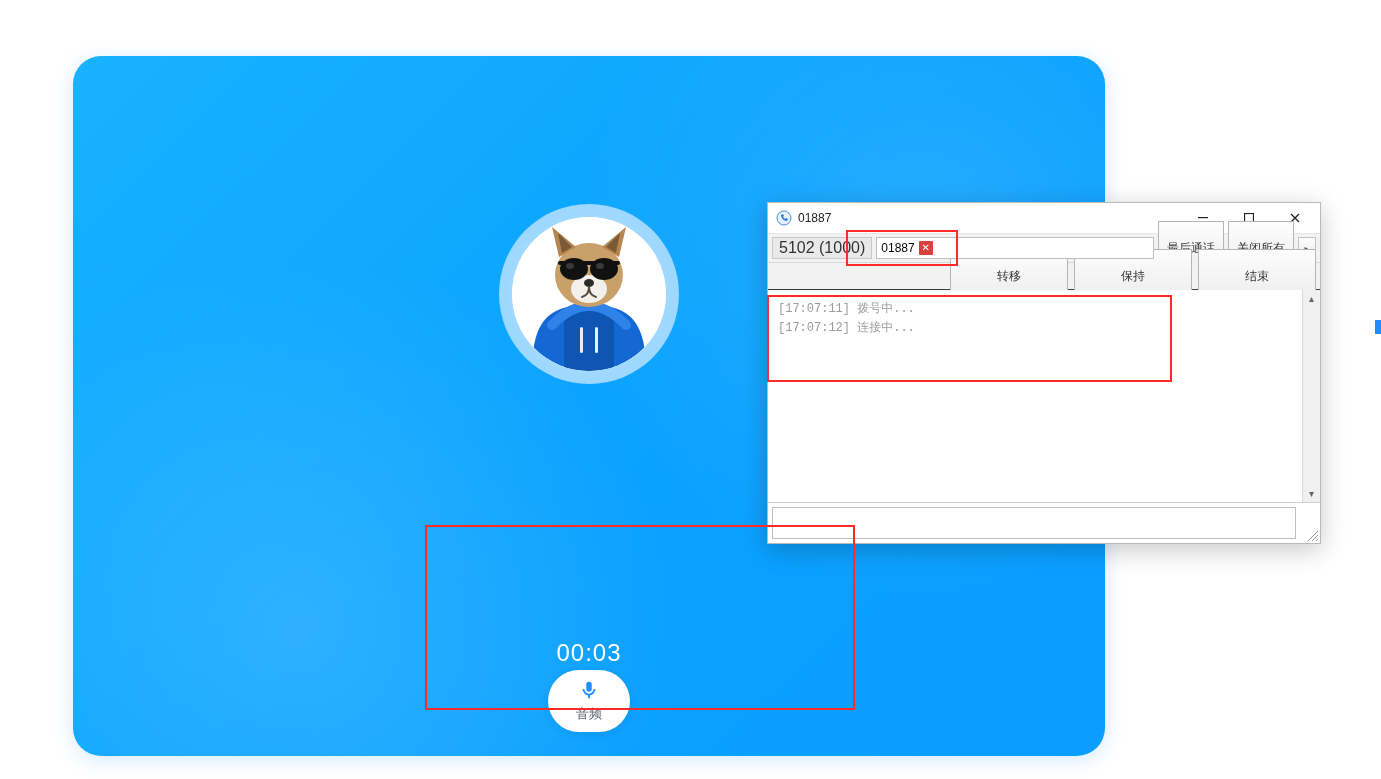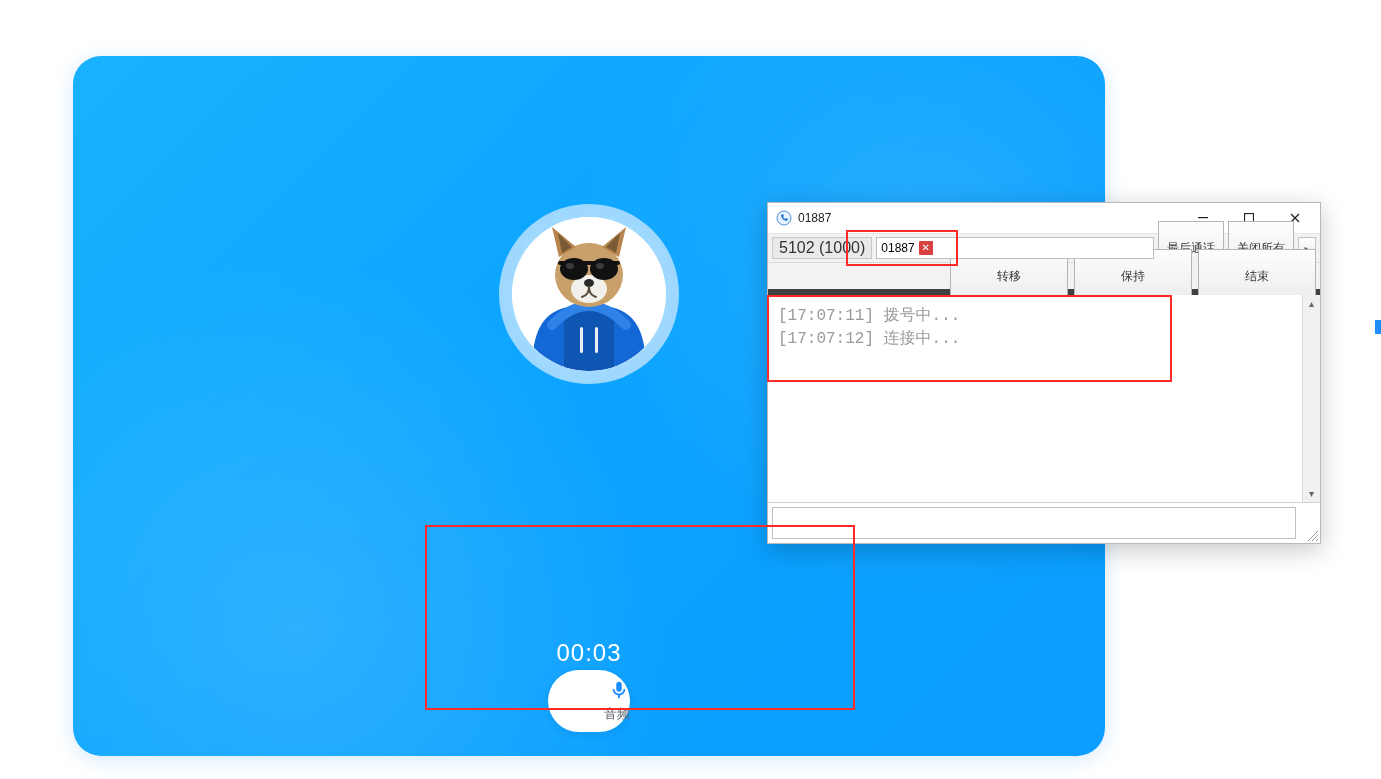--- a/index.html
+++ b/index.html
@@ -73,21 +73,21 @@
     height: 62px;
     border-radius: 31px;
     display: flex;
     align-items: stretch;
     box-shadow: 0 2px 8px rgba(0,0,0,0.08);
   }
   .pill-btn {
     width: 82px;
     display: flex;
     flex-direction: column;
-    align-items: flex-end;
+    align-items: center;
     justify-content: center;
     gap: 4px;
     cursor: pointer;
   }
   .pill-btn .ico { width: 22px; height: 22px; display:flex; align-items:center; justify-content:center; }
   .pill-btn .lbl { font-size: 13px; color: #606570; }
 
   
   .redbox {
     position: absolute;
@@ -189,37 +189,37 @@
     border: 1px solid #c3c3c3;
     background: linear-gradient(#fdfdfd,#ececec);
     display:flex; align-items:center; justify-content:center;
     cursor:pointer;
     font-size:10px; color:#555;
   }
 
   .toolbar2 {
     height: 26px;
     background: #f2f2f2;
-    border-bottom: 6px solid #404040;
+    border-bottom: 1px solid #404040;
     display: flex;
     align-items: center;
     justify-content: flex-end;
     padding: 0 4px;
     gap: 6px;
   }
   .toolbar2 .spacer2 { flex:1 1 auto; }
   .toolbar2 .tool-btn { min-width: 100px; justify-content:center; }
 
   .log-area {
     flex: 1 1 auto;
     background: #ffffff;
     overflow: auto;
     padding: 8px 10px;
     font-family: "SimSun", "Courier New", monospace;
-    font-size: 16px;
+    font-size: 12px;
     color: #9b9b9b;
     position: relative;
   }
   .log-line { margin: 2px 0; white-space: pre; }
 
   .input-row {
     height: 40px;
     border-top: 1px solid #d0d0d0;
     display:flex;
     align-items:stretch;

